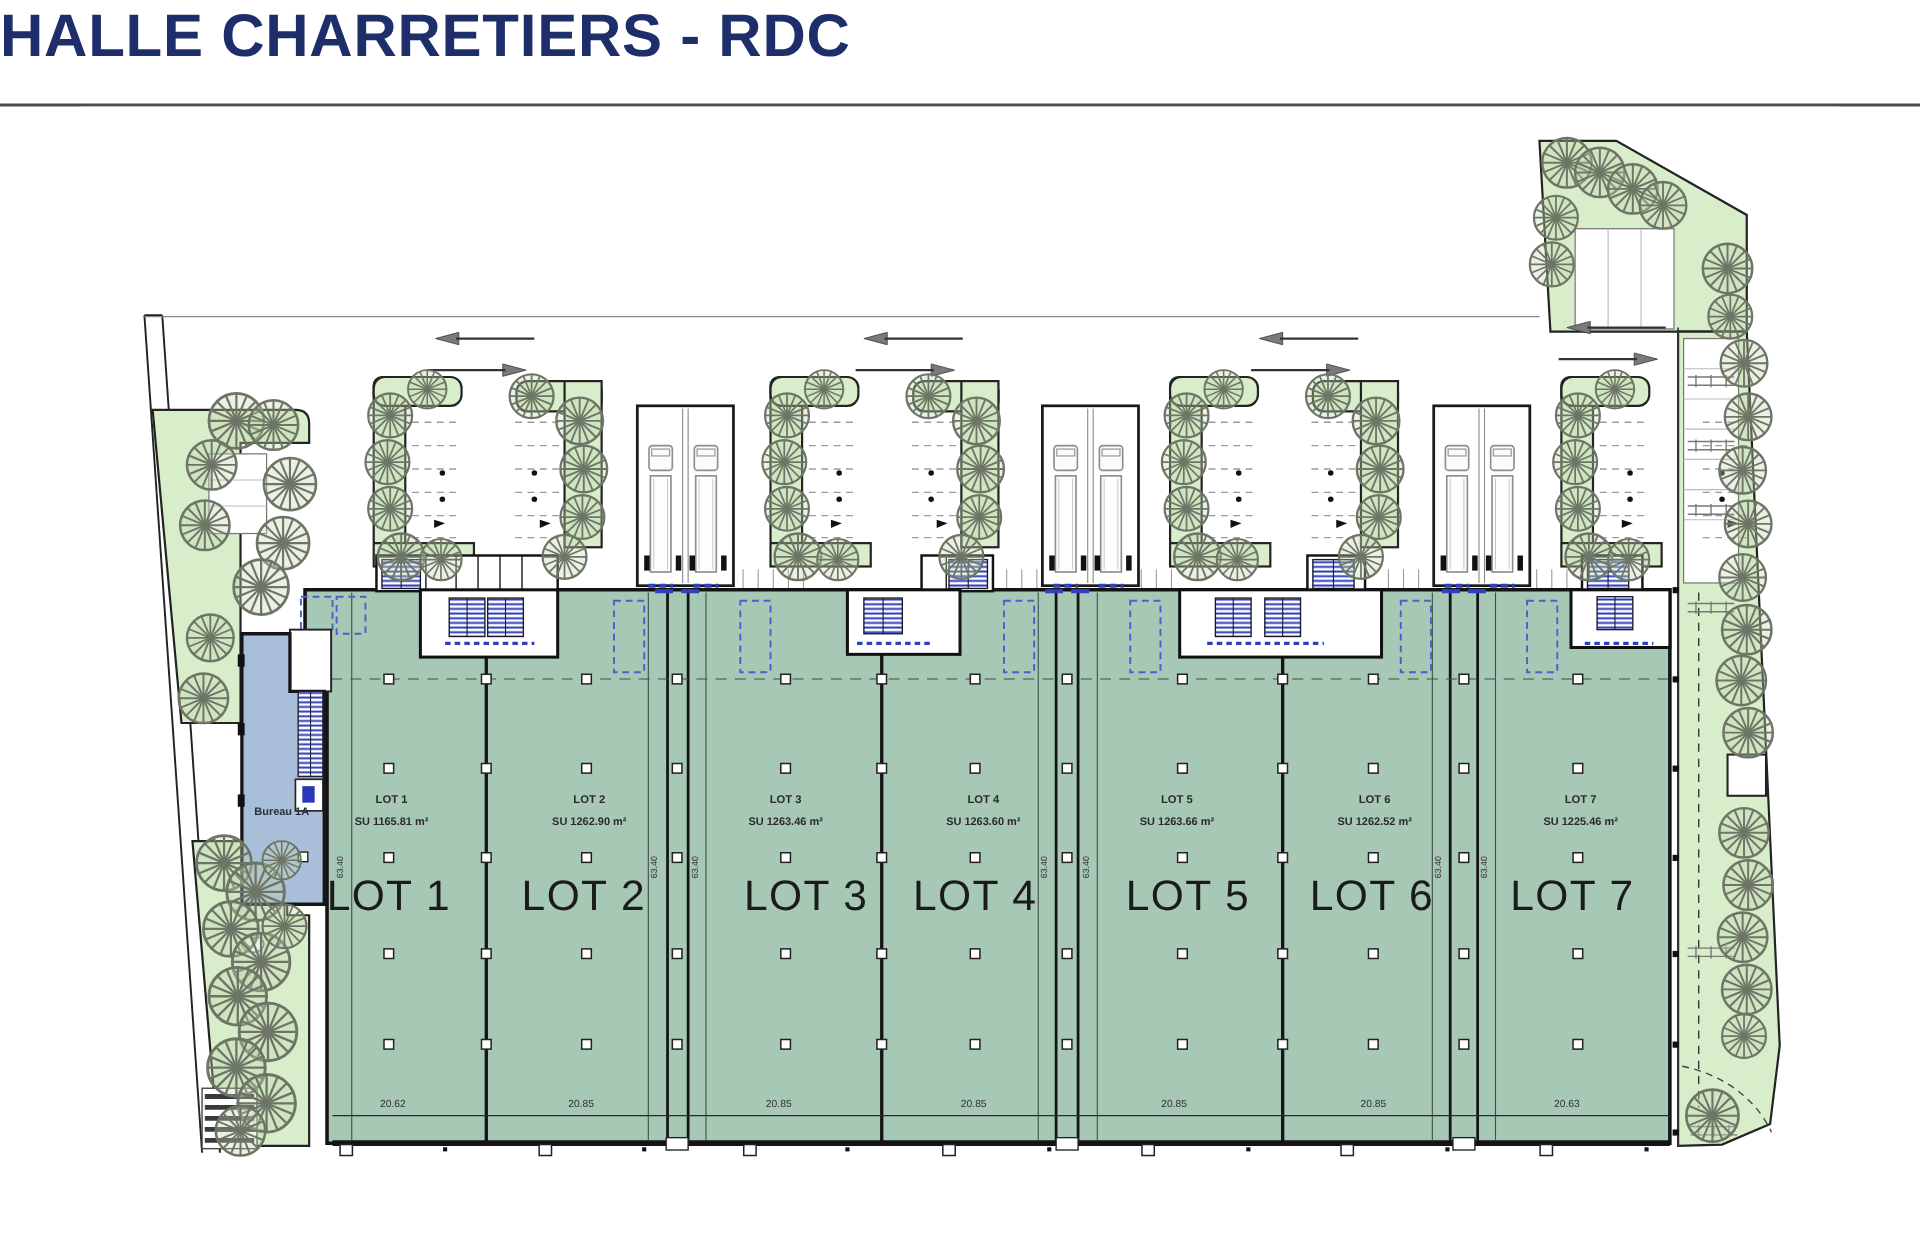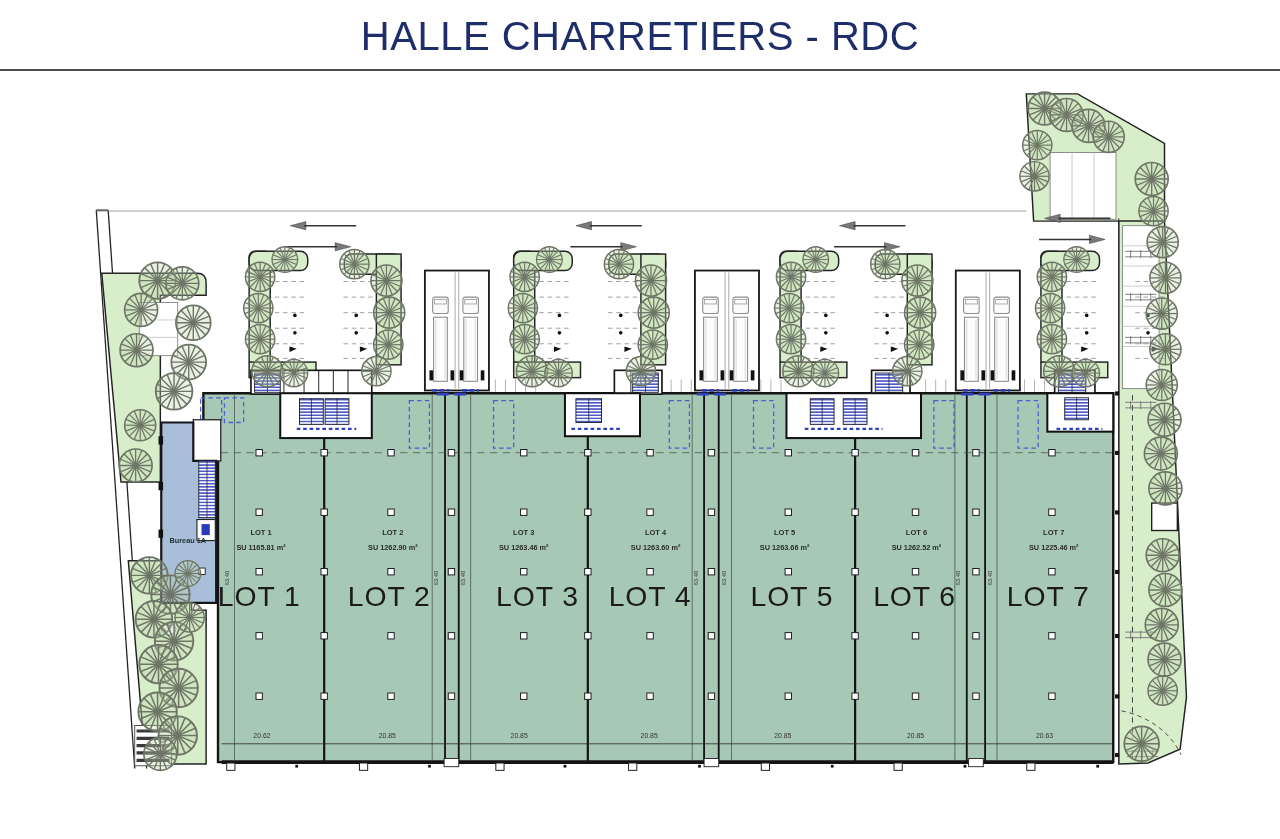--- a/index.html
+++ b/index.html
@@ -1,18 +1,18 @@
 <!DOCTYPE html>
 <html><head>
 <meta charset="utf-8">
 <style>
   html,body{margin:0;padding:0;background:#ffffff;width:1280px;height:839px;overflow:hidden;
     font-family:"Liberation Sans", sans-serif;}
   .header{position:absolute;left:0;top:0;width:1280px;height:69px;border-bottom:2px solid #4d4d4d;background:#fff;}
-  .header h1{margin:12px;padding-top:2px;text-align:center;font-size:40px;font-weight:normal;
+  .header h1{margin:0;padding-top:2px;font-size:40px;font-weight:bold;
     letter-spacing:0.5px;color:#1d2e6b;font-family:"Liberation Sans", sans-serif;}
   #plan{position:absolute;left:0;top:71px;}
   svg text{font-family:"Liberation Sans", sans-serif;}
   .tsmall{font-size:8.2px;font-weight:bold;fill:#2b2b2b;}
   .tsu{font-size:8px;font-weight:bold;fill:#2b2b2b;}
   .tbig{font-size:31px;font-weight:400;fill:#1b1b1b;letter-spacing:1px;}
   .tdim{font-size:7.5px;fill:#333;}
   .tvdim{font-size:6.5px;fill:#333;}
   .tbureau{font-size:8px;font-weight:bold;fill:#24303c;}
   .lg{fill:#d8edca;stroke:#232323;stroke-width:1.6;}

